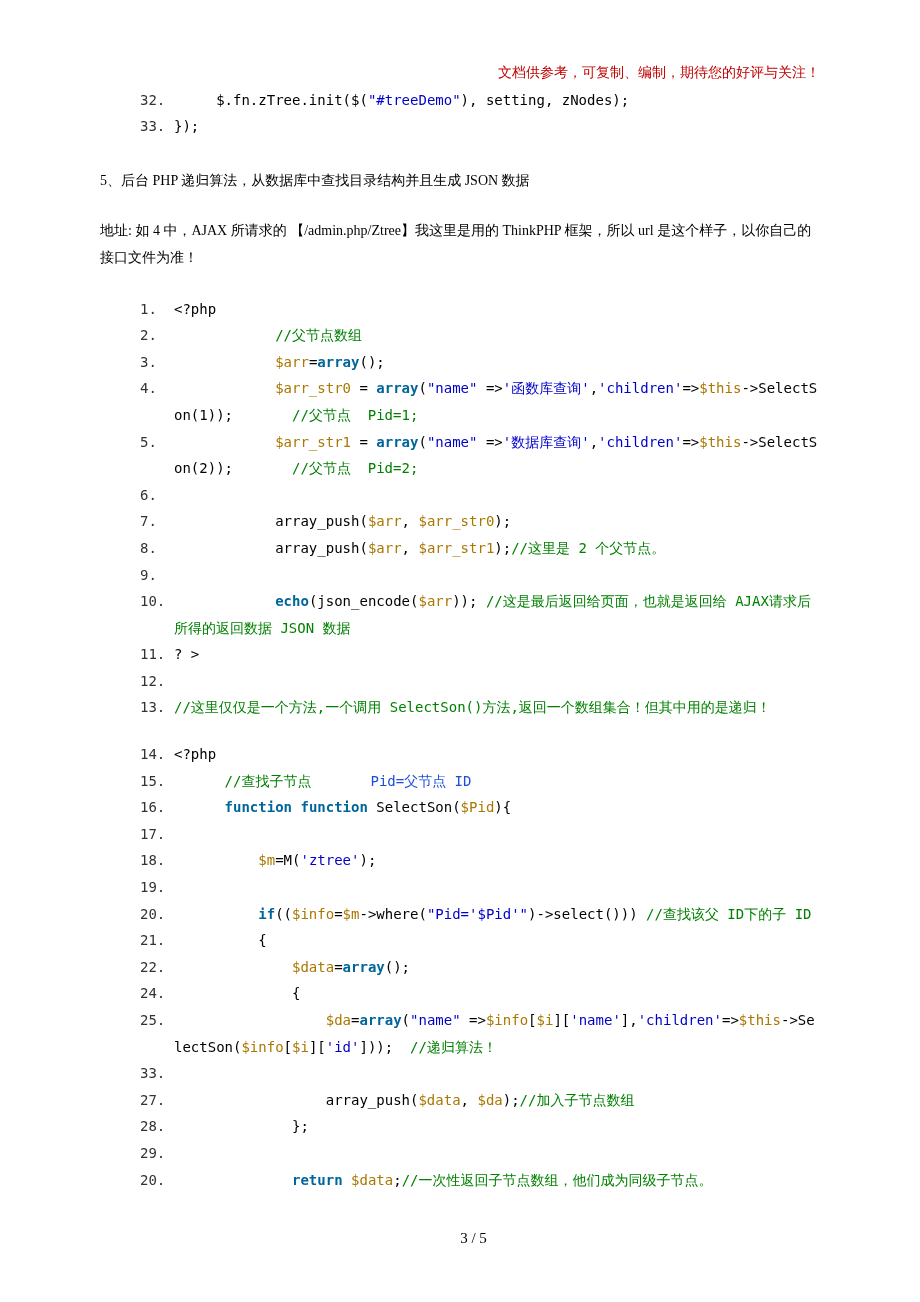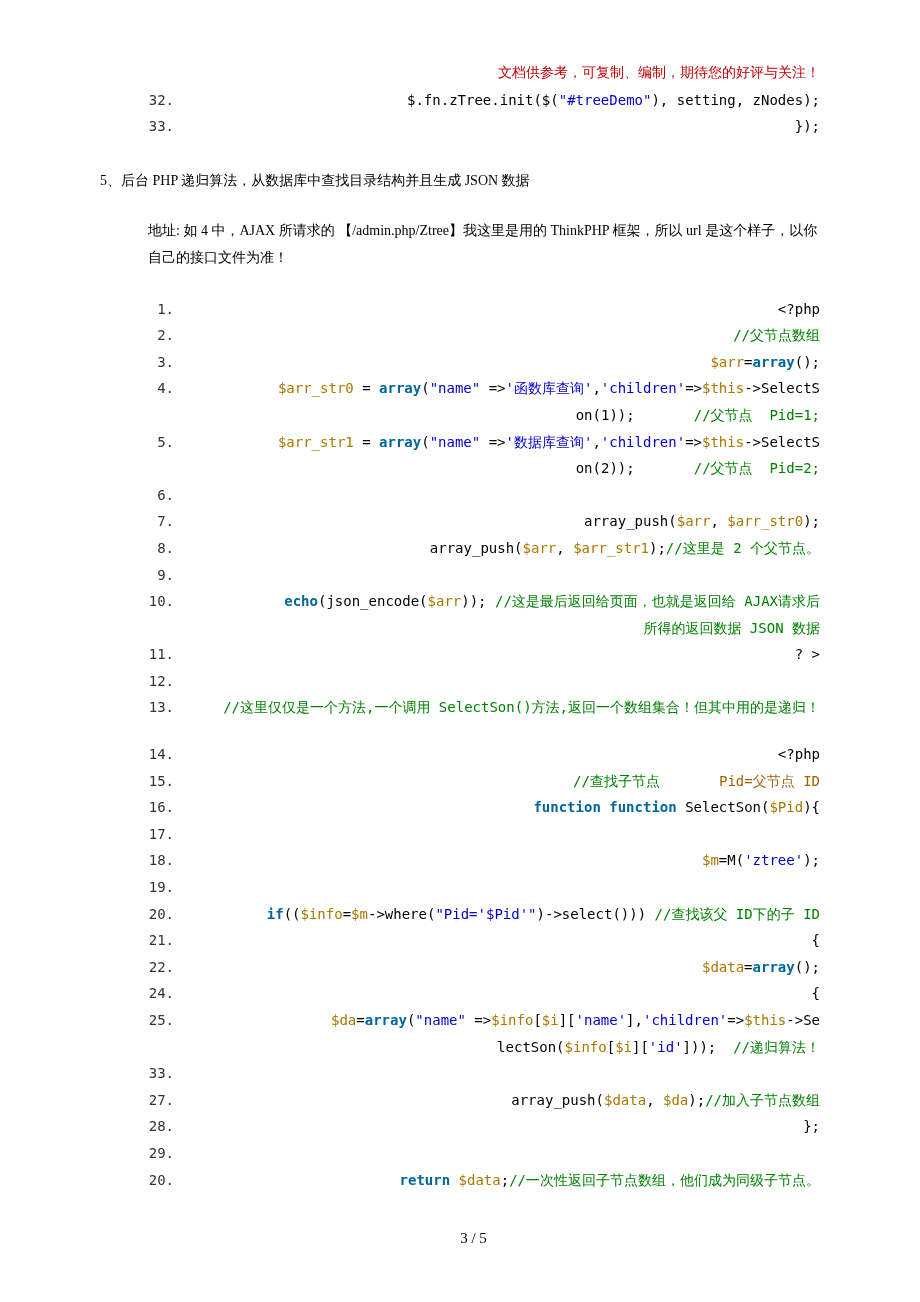--- a/index.html
+++ b/index.html
@@ -1,28 +1,28 @@
 <!DOCTYPE html>
 <html><head>
   <meta charset="utf-8">
   <style>
     * { box-sizing: border-box; margin: 0; padding: 0; }
     body { width: 920px; height: 1302px; background: #fff; font-family: "SimSun", "宋体", serif; font-size: 14px; line-height: 1.9; color: #000; padding: 60px 100px 40px 100px; }
     .header-note { text-align: right; color: #c00000; font-size: 14px; }
     .code-block { padding-left: 40px; margin-bottom: 28px; }
     .section-title { margin-bottom: 24px; }
-    .paragraph { margin-bottom: 24px; margin-left: 48px; }
-    .line { display: flex; text-align: right; }
+    .paragraph { margin-bottom: 24px; }
+    .line { display: flex; }
     .lineno { width: 34px; flex-shrink: 0; color: #333; font-family: Consolas, Monaco, monospace; font-size: 14px; }
     .code-content { font-family: Consolas, Monaco, "SimSun", monospace; font-size: 14px; white-space: pre-wrap; flex: 1; word-break: break-all; }
     .kw { color: #006699; font-weight: bold; }
     .str { color: #0000CC; }
     .var { color: #AA7700; }
     .comment-cn { color: #008000; }
-    .green { color: #a16207; }
+    .green { color: #1d4ed8; }
     .footer { text-align: center; position: absolute; bottom: 50px; left: 0; right: 0; font-family: "Times New Roman", serif; font-size: 15px; padding-left: 27px; }
   </style>
 </head>
 <body>
 
 <div class="header-note">文档供参考，可复制、编制，期待您的好评与关注！</div>
 
 <div class="code-block">
   <div class="line">
       <span class="lineno">32.</span>

